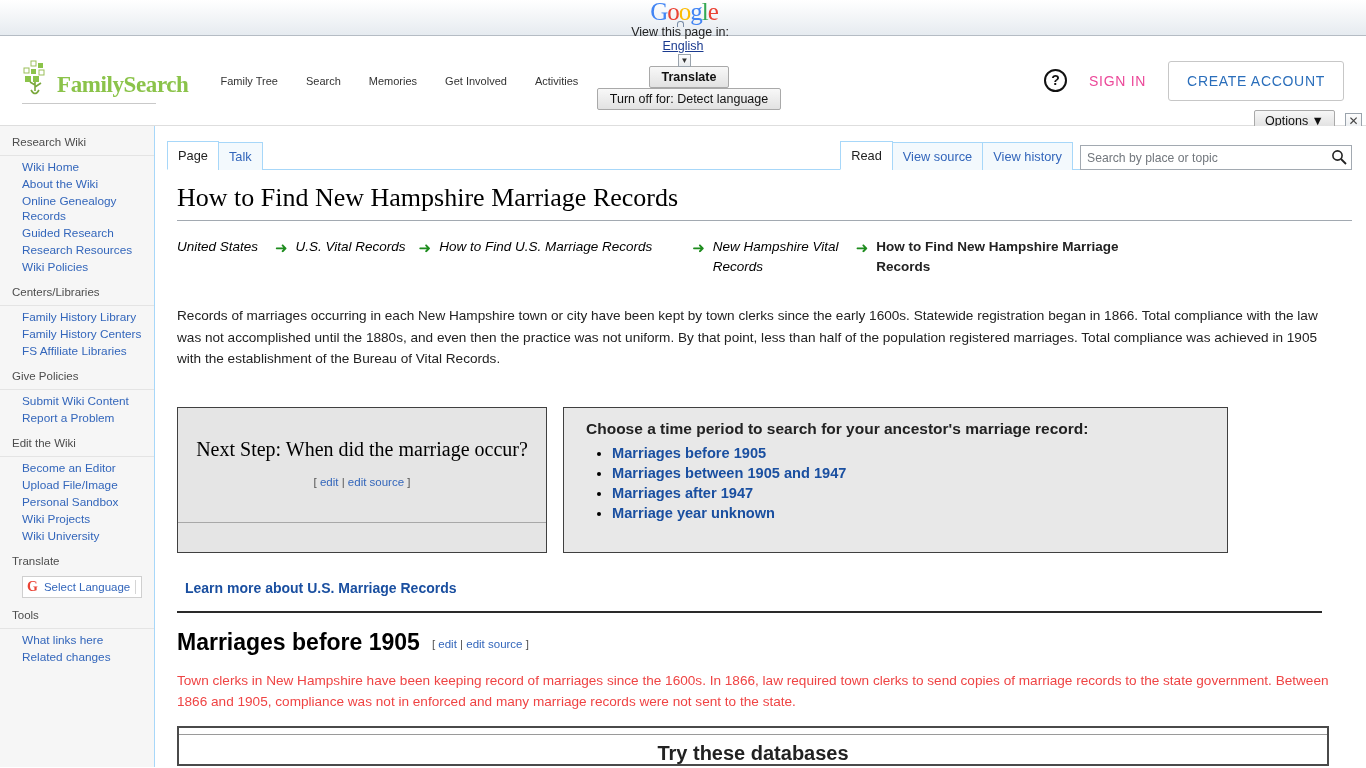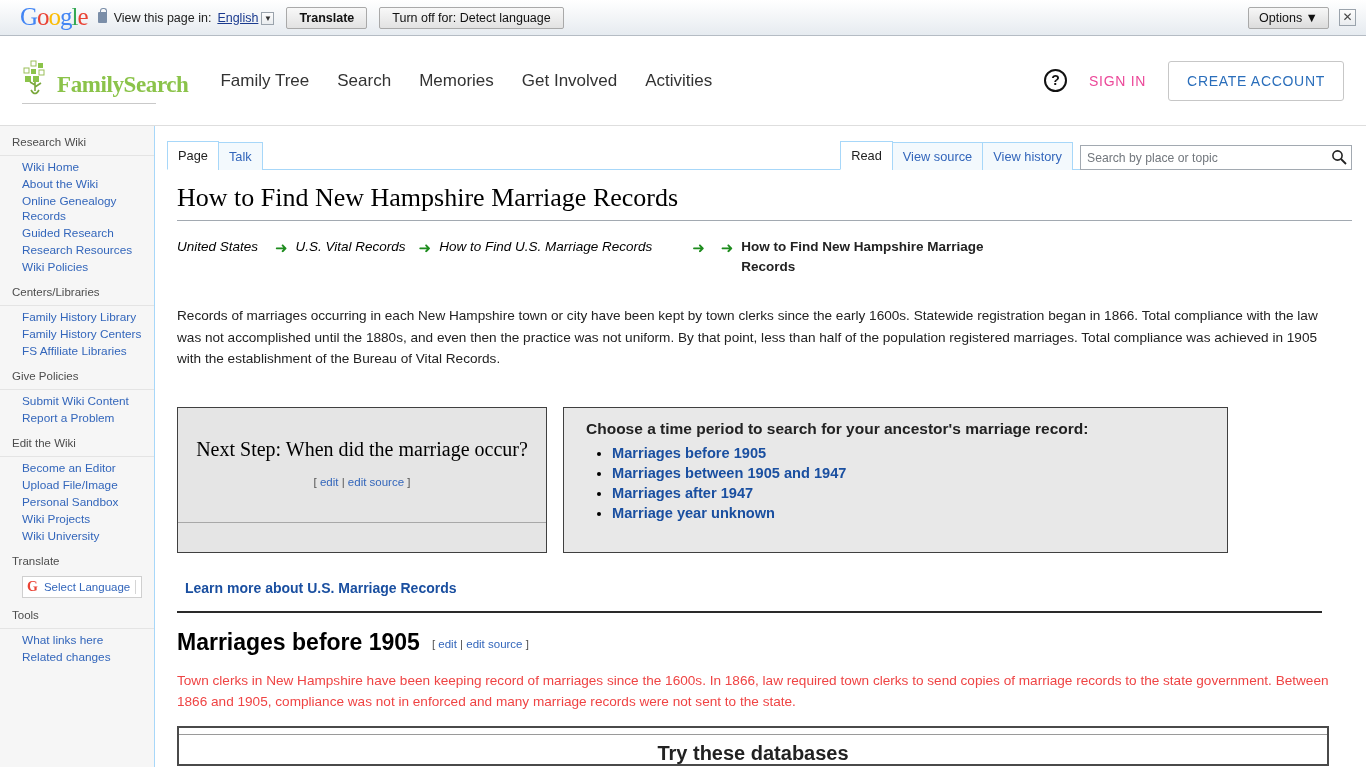--- a/index.html
+++ b/index.html
@@ -13,23 +13,24 @@
 
   
   #translate-bar {
     position: relative;
     height: 36px;
     width: 100%;
     background: linear-gradient(to bottom, #ffffff 0%, #f4f6f8 45%, #e6ebf0 100%);
     border-bottom: 1px solid #b5bcc4;
     display: flex;
     align-items: center;
-    padding: 0 8px;
+    padding: 0 2px;
     font-size: 12px;
     color: #222;
+    flex-direction: column;
   }
   #google-logo {
     font-family: "Liberation Serif", serif;
     font-size: 25px;
     letter-spacing: -1px;
     margin: 0 10px 0 12px;
     line-height: 1;
     position: relative;
     top: -1px;
   }
@@ -140,21 +141,21 @@
     line-height: 26px;
   }
   #fs-underline {
     height: 1px;
     background: #c9c9c9;
     width: 134px;
     margin-top: 5px;
   }
   #fs-nav { display: flex; align-items: center; gap: 28px; }
   #fs-nav a {
-    font-size: 17px;
+    font-size: 11px;
     color: #333;
     text-decoration: none;
     cursor: pointer;
   }
   #fs-right { margin-left: auto; display: flex; align-items: center; gap: 22px; }
   #help-icon {
     width: 23px; height: 23px;
     border: 2px solid #111;
     border-radius: 50%;
     font-size: 14px;
@@ -673,20 +674,23 @@
           </div>
         <span class="bc-arrow">➜</span>
         <div class="bc-slot bc-w2">
             <a class="bc-item">U.S. Vital Records</a>
           </div>
         <span class="bc-arrow">➜</span>
         <div class="bc-slot bc-w3">
             <a class="bc-item">How to Find U.S. Marriage Records</a>
           </div>
         <span class="bc-arrow">➜</span>
+        <div class="bc-slot bc-w4">
+            <a class="bc-item">New Hampshire Vital Records</a>
+          </div>
         <span class="bc-arrow">➜</span>
         <div class="bc-slot bc-w5">
             <span class="bc-item current">How to Find New Hampshire Marriage Records</span>
           </div>
       </div>
 
       <p id="intro-para">Records of marriages occurring in each New Hampshire town or city have been kept by town clerks since the early 1600s. Statewide registration began in 1866. Total compliance with the law was not accomplished until the 1880s, and even then the practice was not uniform. By that point, less than half of the population registered marriages. Total compliance was achieved in 1905 with the establishment of the Bureau of Vital Records.</p>
 
       <div id="step-table">
         <div id="next-step-cell">

